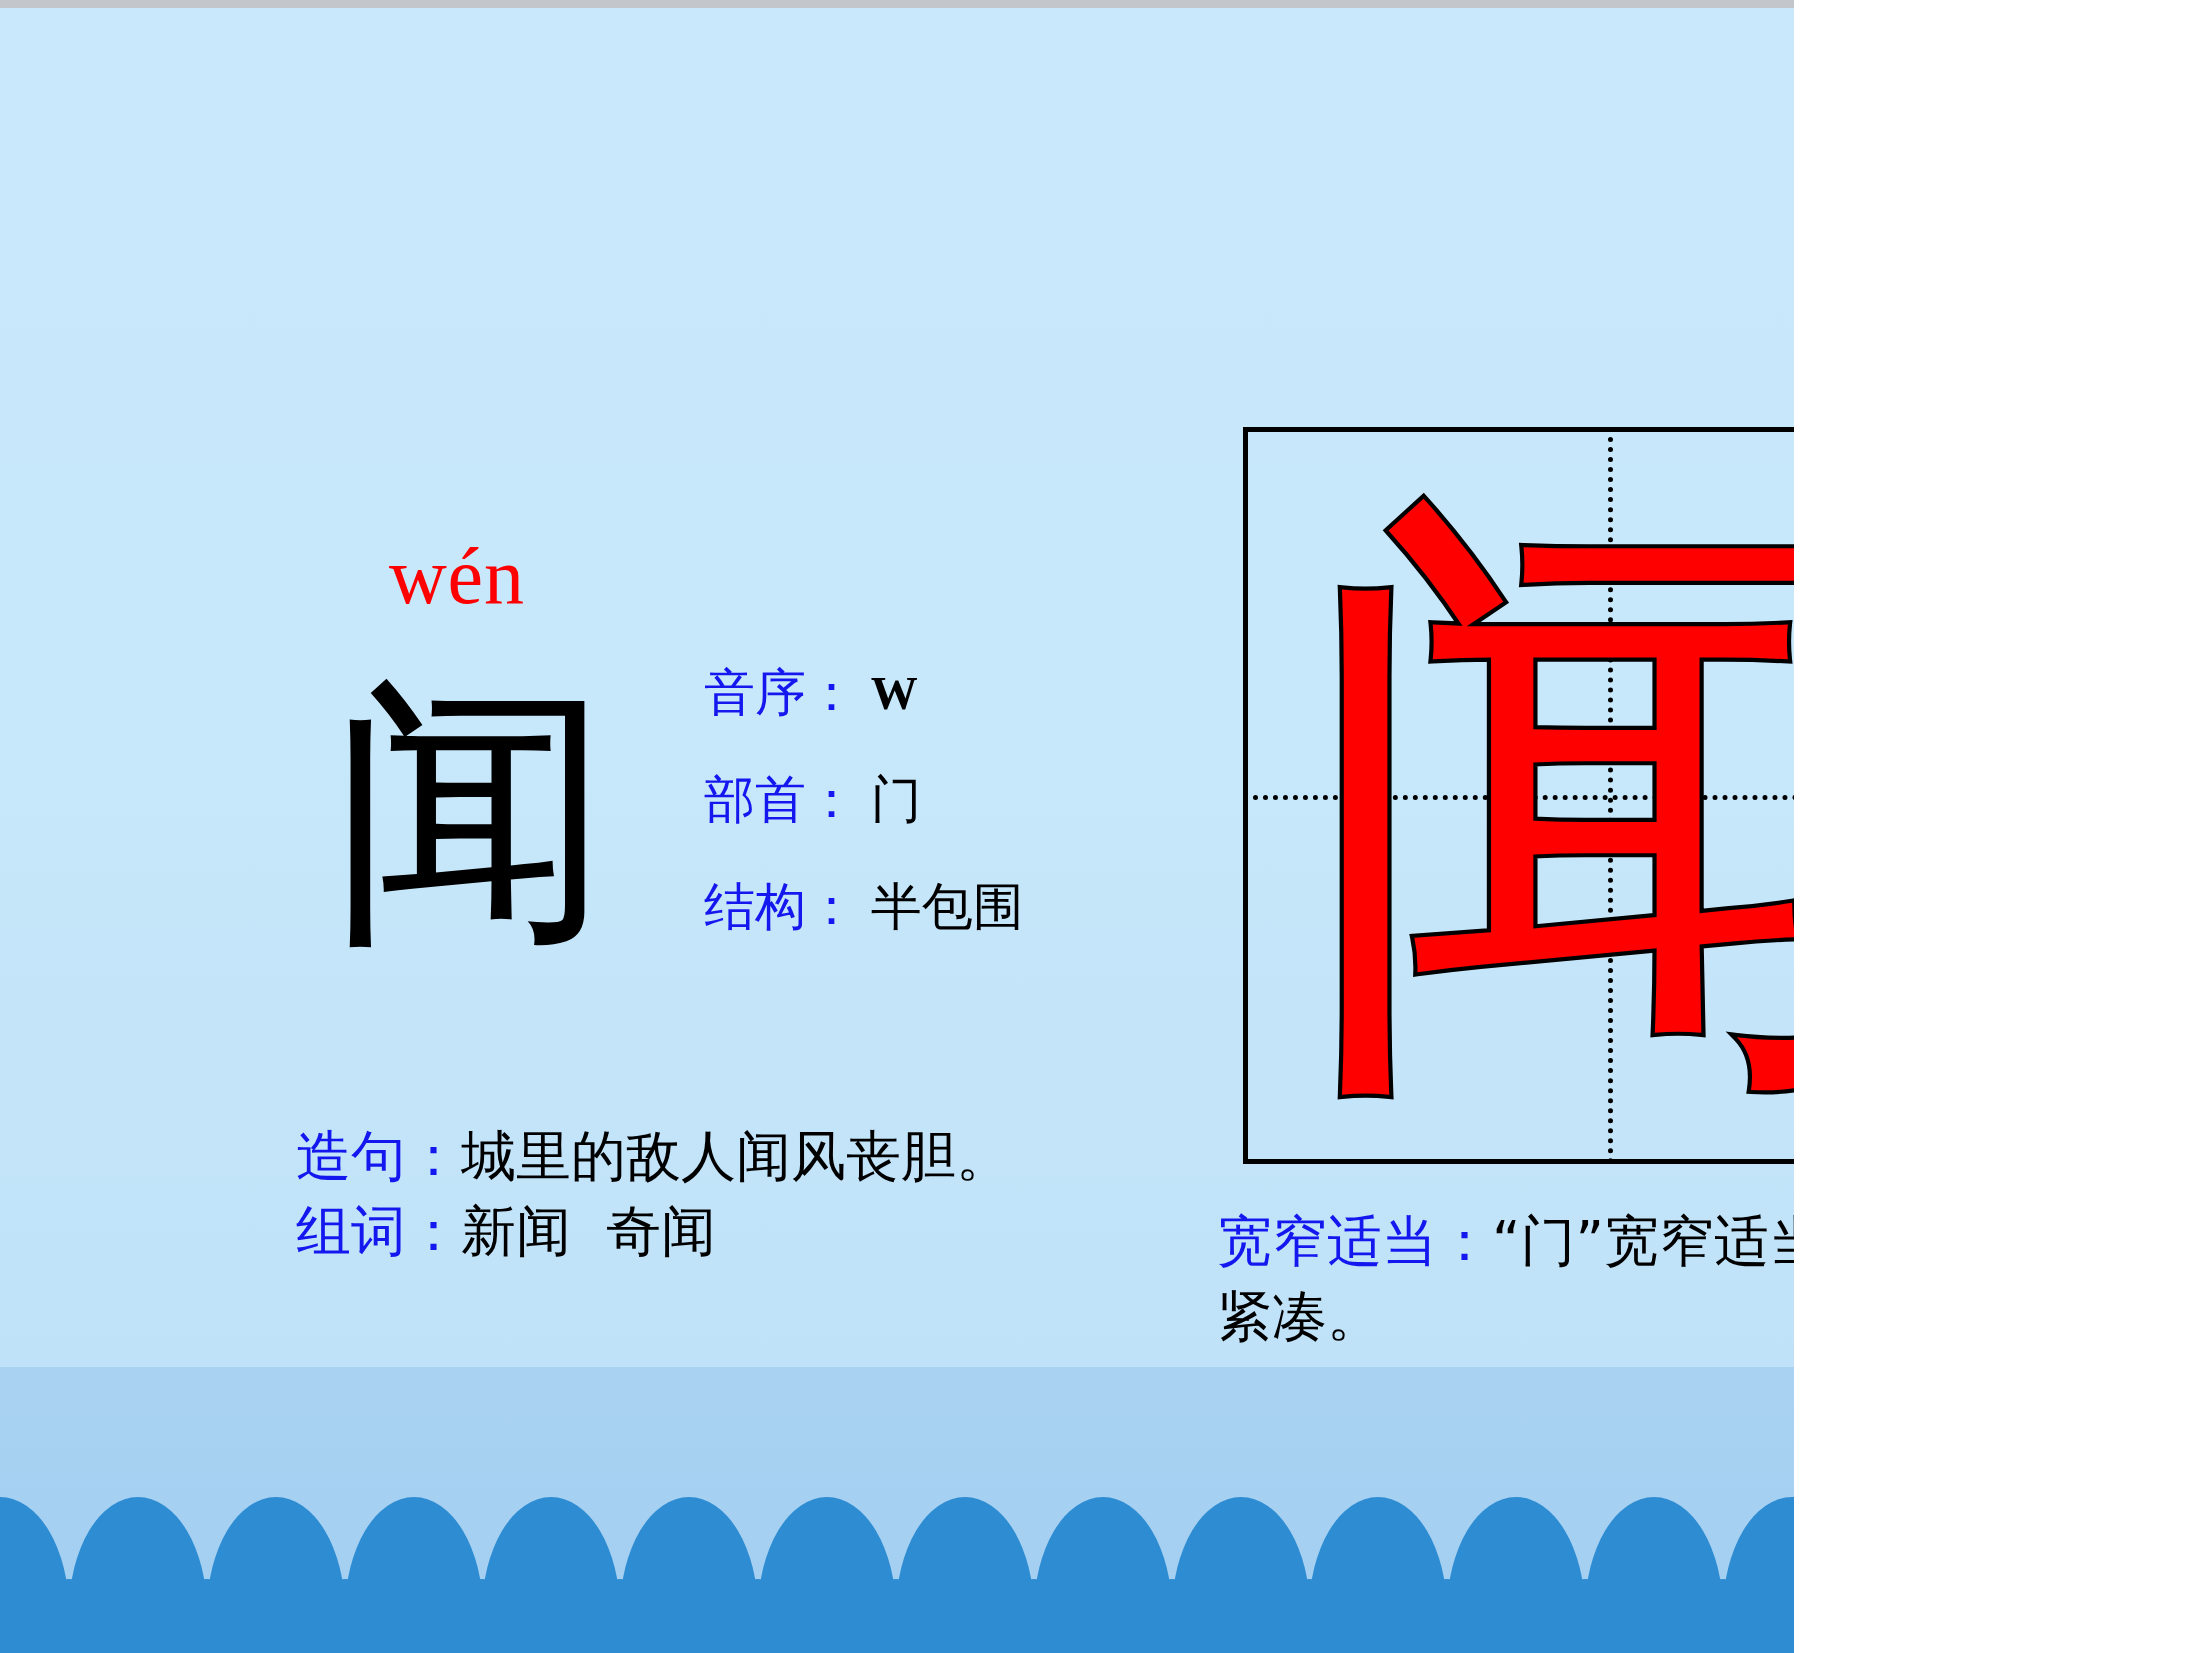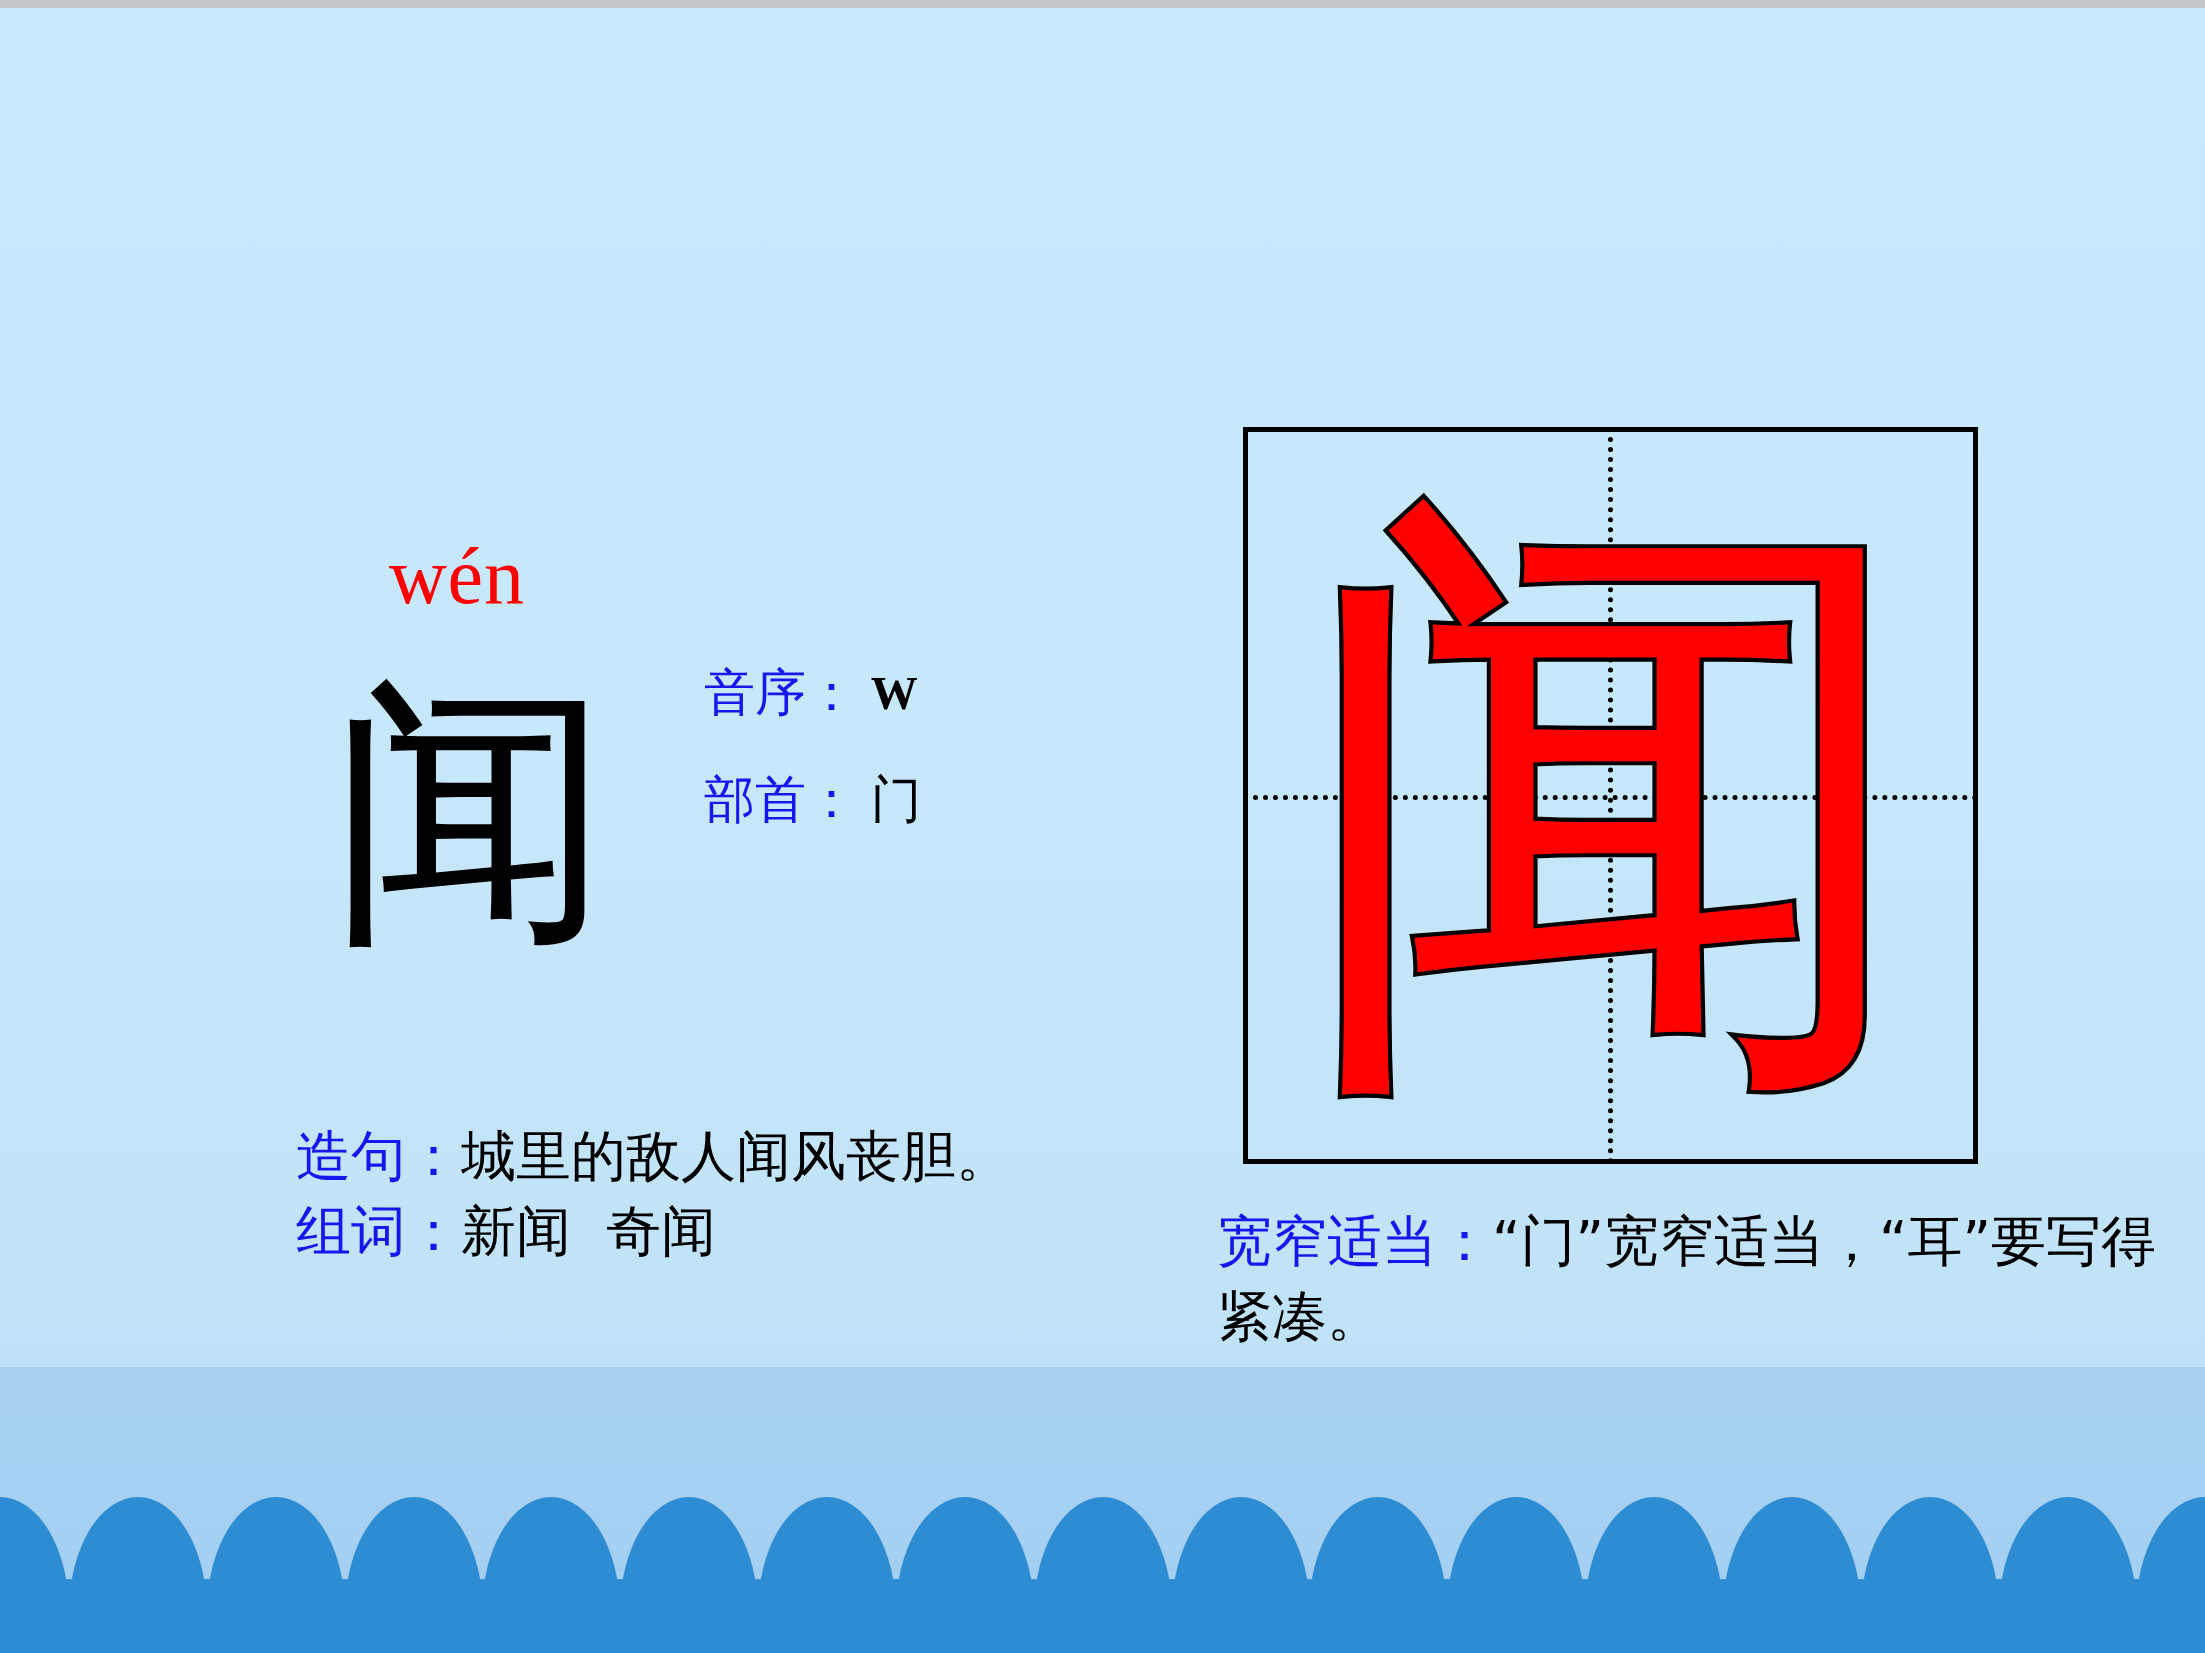--- a/index.html
+++ b/index.html
@@ -2,21 +2,21 @@
 <html style="font-size:12.3px"><head>
 <meta charset="utf-8">
 <style>
   html, body {
     margin: 0;
     padding: 0;
     background: #ffffff;
   }
   #slide {
     position: relative;
-    width: 2205px;
+    width: 1794px;
     height: 1654px;
     overflow: hidden;
     background: #c5e6f9;
     font-family: "Liberation Serif", "DejaVu Serif", serif;
   }
 
   
   .top-bar {
     position: absolute;
     left: 0; top: 0;
@@ -239,20 +239,24 @@
 
   <div class="info-block">
     <div class="info-row">
       <span class="info-label">音序：</span>
       <span class="info-value latin">W</span>
     </div>
     <div class="info-row">
       <span class="info-label">部首：</span>
       <span class="info-value">门</span>
     </div>
+    <div class="info-row">
+      <span class="info-label">结构：</span>
+      <span class="info-value">半包围</span>
+    </div>
   </div>
 
   <div class="words-block">
     <div>
       <span class="lbl">造句：</span><span>城里的敌人闻风丧胆。</span>
     </div>
     <div>
       <span class="lbl">组词：</span><span>新闻</span><span class="gap"></span><span>奇闻</span>
     </div>
   </div>

